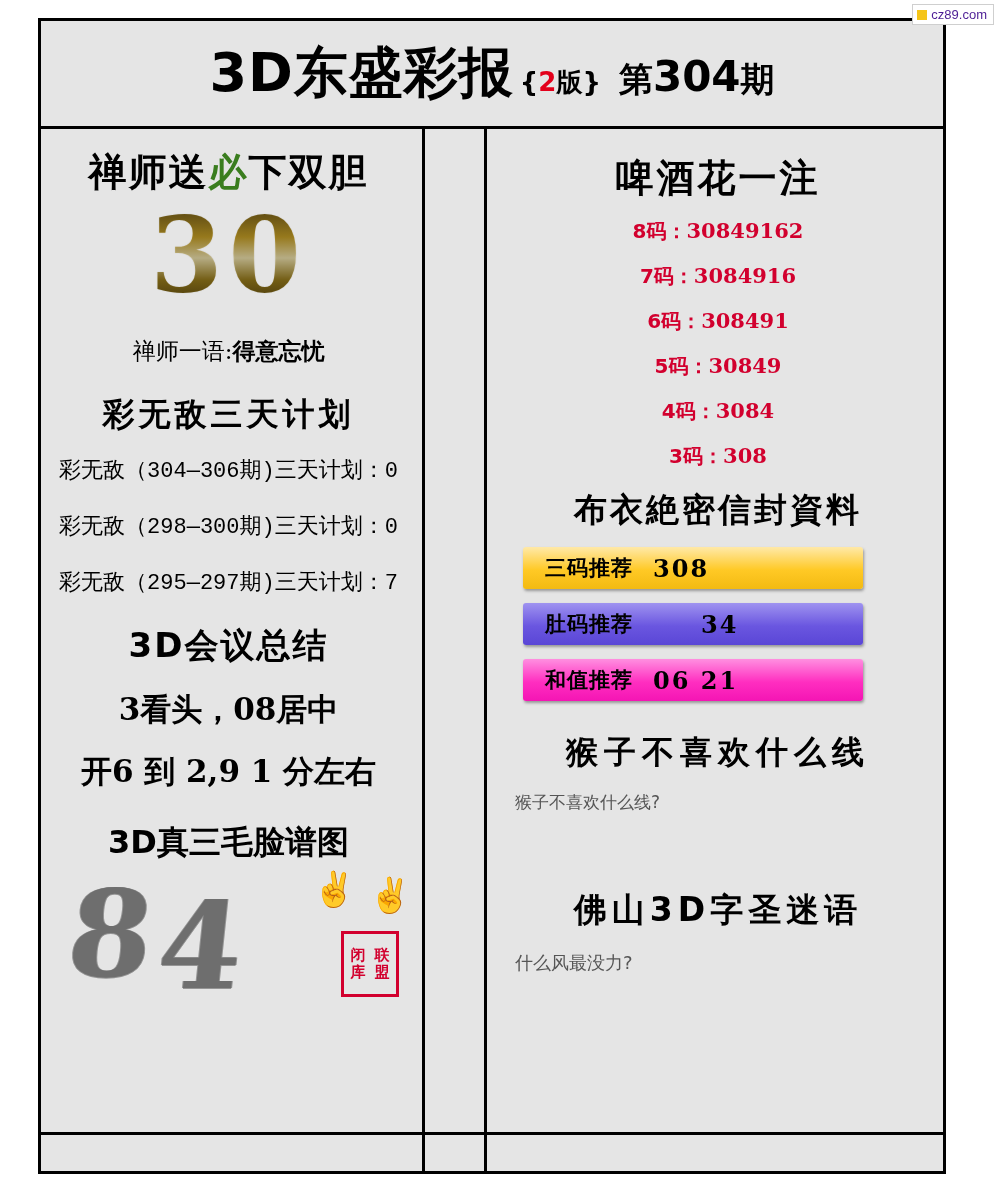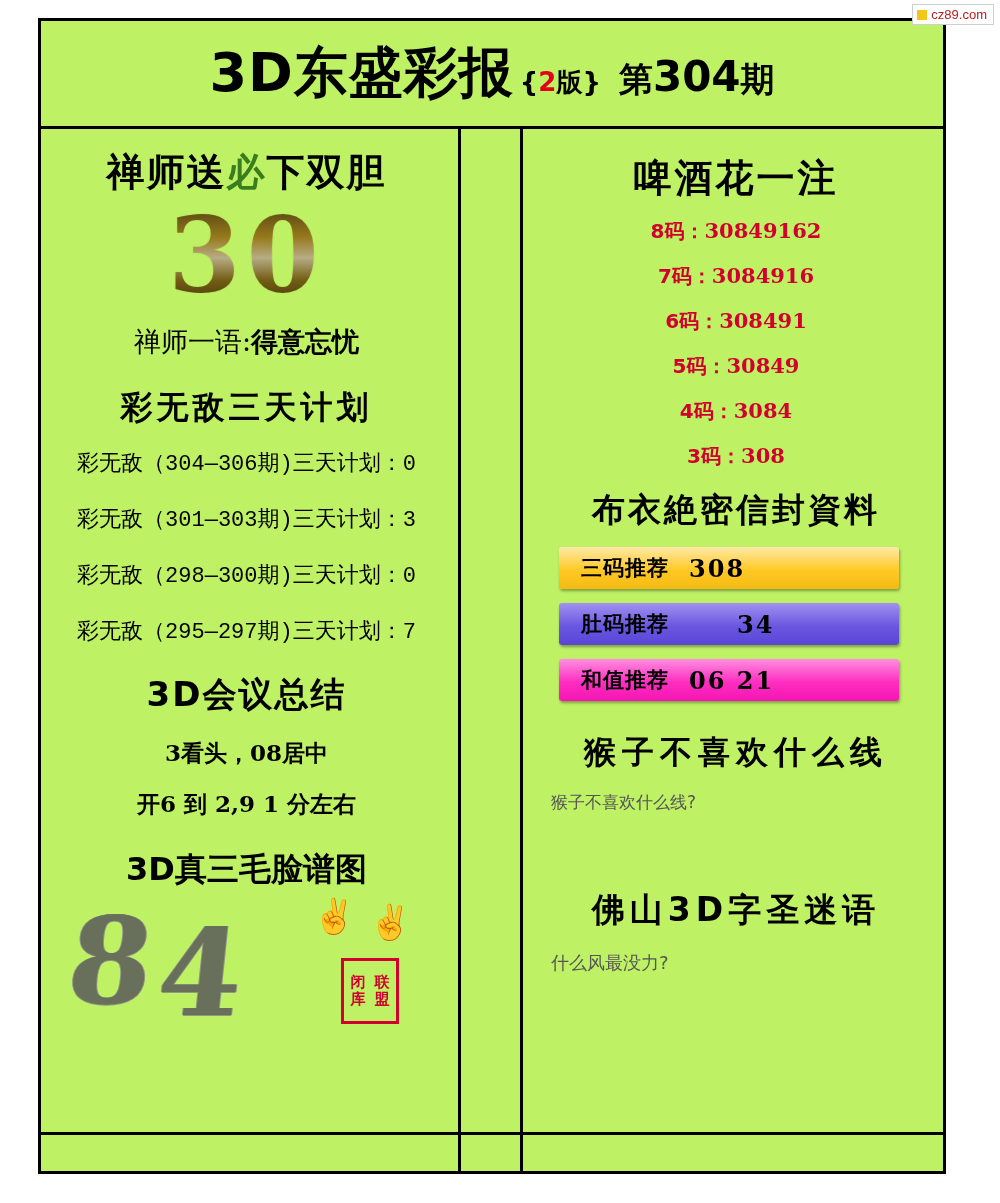--- a/index.html
+++ b/index.html
@@ -17,21 +17,21 @@
 
   
   .watermark {
     position: absolute;
     top: 4px;
     right: 6px;
     background: #fff;
     border: 1px solid #cfcfcf;
     padding: 2px 6px 2px 4px;
     font-size: 13px;
-    color: #b91c1c;
+    color: #4c1d95;
     font-family: "Liberation Sans", sans-serif;
     display: flex;
     align-items: center;
     gap: 4px;
     z-index: 20;
   }
   .watermark .wm-sq {
     width: 10px;
     height: 10px;
     background: #f5c518;
@@ -39,21 +39,21 @@
   }
 
   
   .page {
     position: absolute;
     left: 38px;
     top: 18px;
     width: 908px;
     height: 1156px;
     border: 3px solid #000;
-    background: #bef264;
+    background: #e5e5e5;
     box-sizing: border-box;
   }
 
   
   .header {
     height: 108px;
     border-bottom: 3px solid #000;
     display: flex;
     align-items: center;
     justify-content: center;
@@ -93,21 +93,21 @@
   }
 
   
   .body {
     display: flex;
     height: calc(100% - 108px);
     box-sizing: border-box;
     position: relative;
   }
   .col-left {
-    width: 420px;
+    width: 384px;
     border-right: 3px solid #000;
     box-sizing: border-box;
     padding: 8px 16px 0 10px;
     position: relative;
   }
   .col-gap {
     width: 62px;
     border-right: 3px solid #000;
     box-sizing: border-box;
   }
@@ -155,23 +155,23 @@
     -webkit-background-clip: text;
     background-clip: text;
     color: transparent;
     letter-spacing: 6px;
     text-shadow: 0 0 1px rgba(0,0,0,.25);
   }
 
   .l-sub {
     text-align: center;
     font-family: "DejaVu Serif", serif;
-    font-size: 27px;
-    color: #000;
-    margin-top: 16px;
+    font-size: 23px;
+    color: #000;
+    margin-top: 28px;
   }
   .l-sub b {
     font-weight: bold;
   }
 
   .l-head2 {
     text-align: center;
     font-family: "DejaVu Sans", sans-serif;
     font-size: 32px;
     font-weight: bold;
@@ -197,21 +197,21 @@
     font-family: "DejaVu Sans", sans-serif;
     font-size: 34px;
     font-weight: bold;
     letter-spacing: 2px;
     margin-top: 24px;
     color: #000;
   }
   .l-line {
     text-align: center;
     font-family: "DejaVu Serif", serif;
-    font-size: 23px;
+    font-size: 31px;
     font-weight: bold;
     color: #000;
     margin-top: 20px;
   }
   .l-head4 {
     text-align: center;
     font-family: "DejaVu Sans", sans-serif;
     font-size: 32px;
     font-weight: bold;
     margin-top: 28px;
@@ -404,21 +404,20 @@
       </div>
 
       <div class="l-sub">
         <span>禅师一语:</span><b>得意忘忧</b>
       </div>
 
       <div class="l-head2">彩无敌三天计划</div>
 
       <div class="plan-list">
         <div class="plan-row">彩无敌（304—306期)三天计划：0</div>
-        <div class="plan-row">彩无敌（301—303期)三天计划：3</div>
         <div class="plan-row">彩无敌（298—300期)三天计划：0</div>
         <div class="plan-row">彩无敌（295—297期)三天计划：7</div>
       </div>
 
       <div class="l-head3">3D会议总结</div>
       <div class="l-line">3看头，08居中</div>
       <div class="l-line">开6 到 2,9 1 分左右</div>
 
       <div class="l-head4">3D真三毛脸谱图</div>
 

